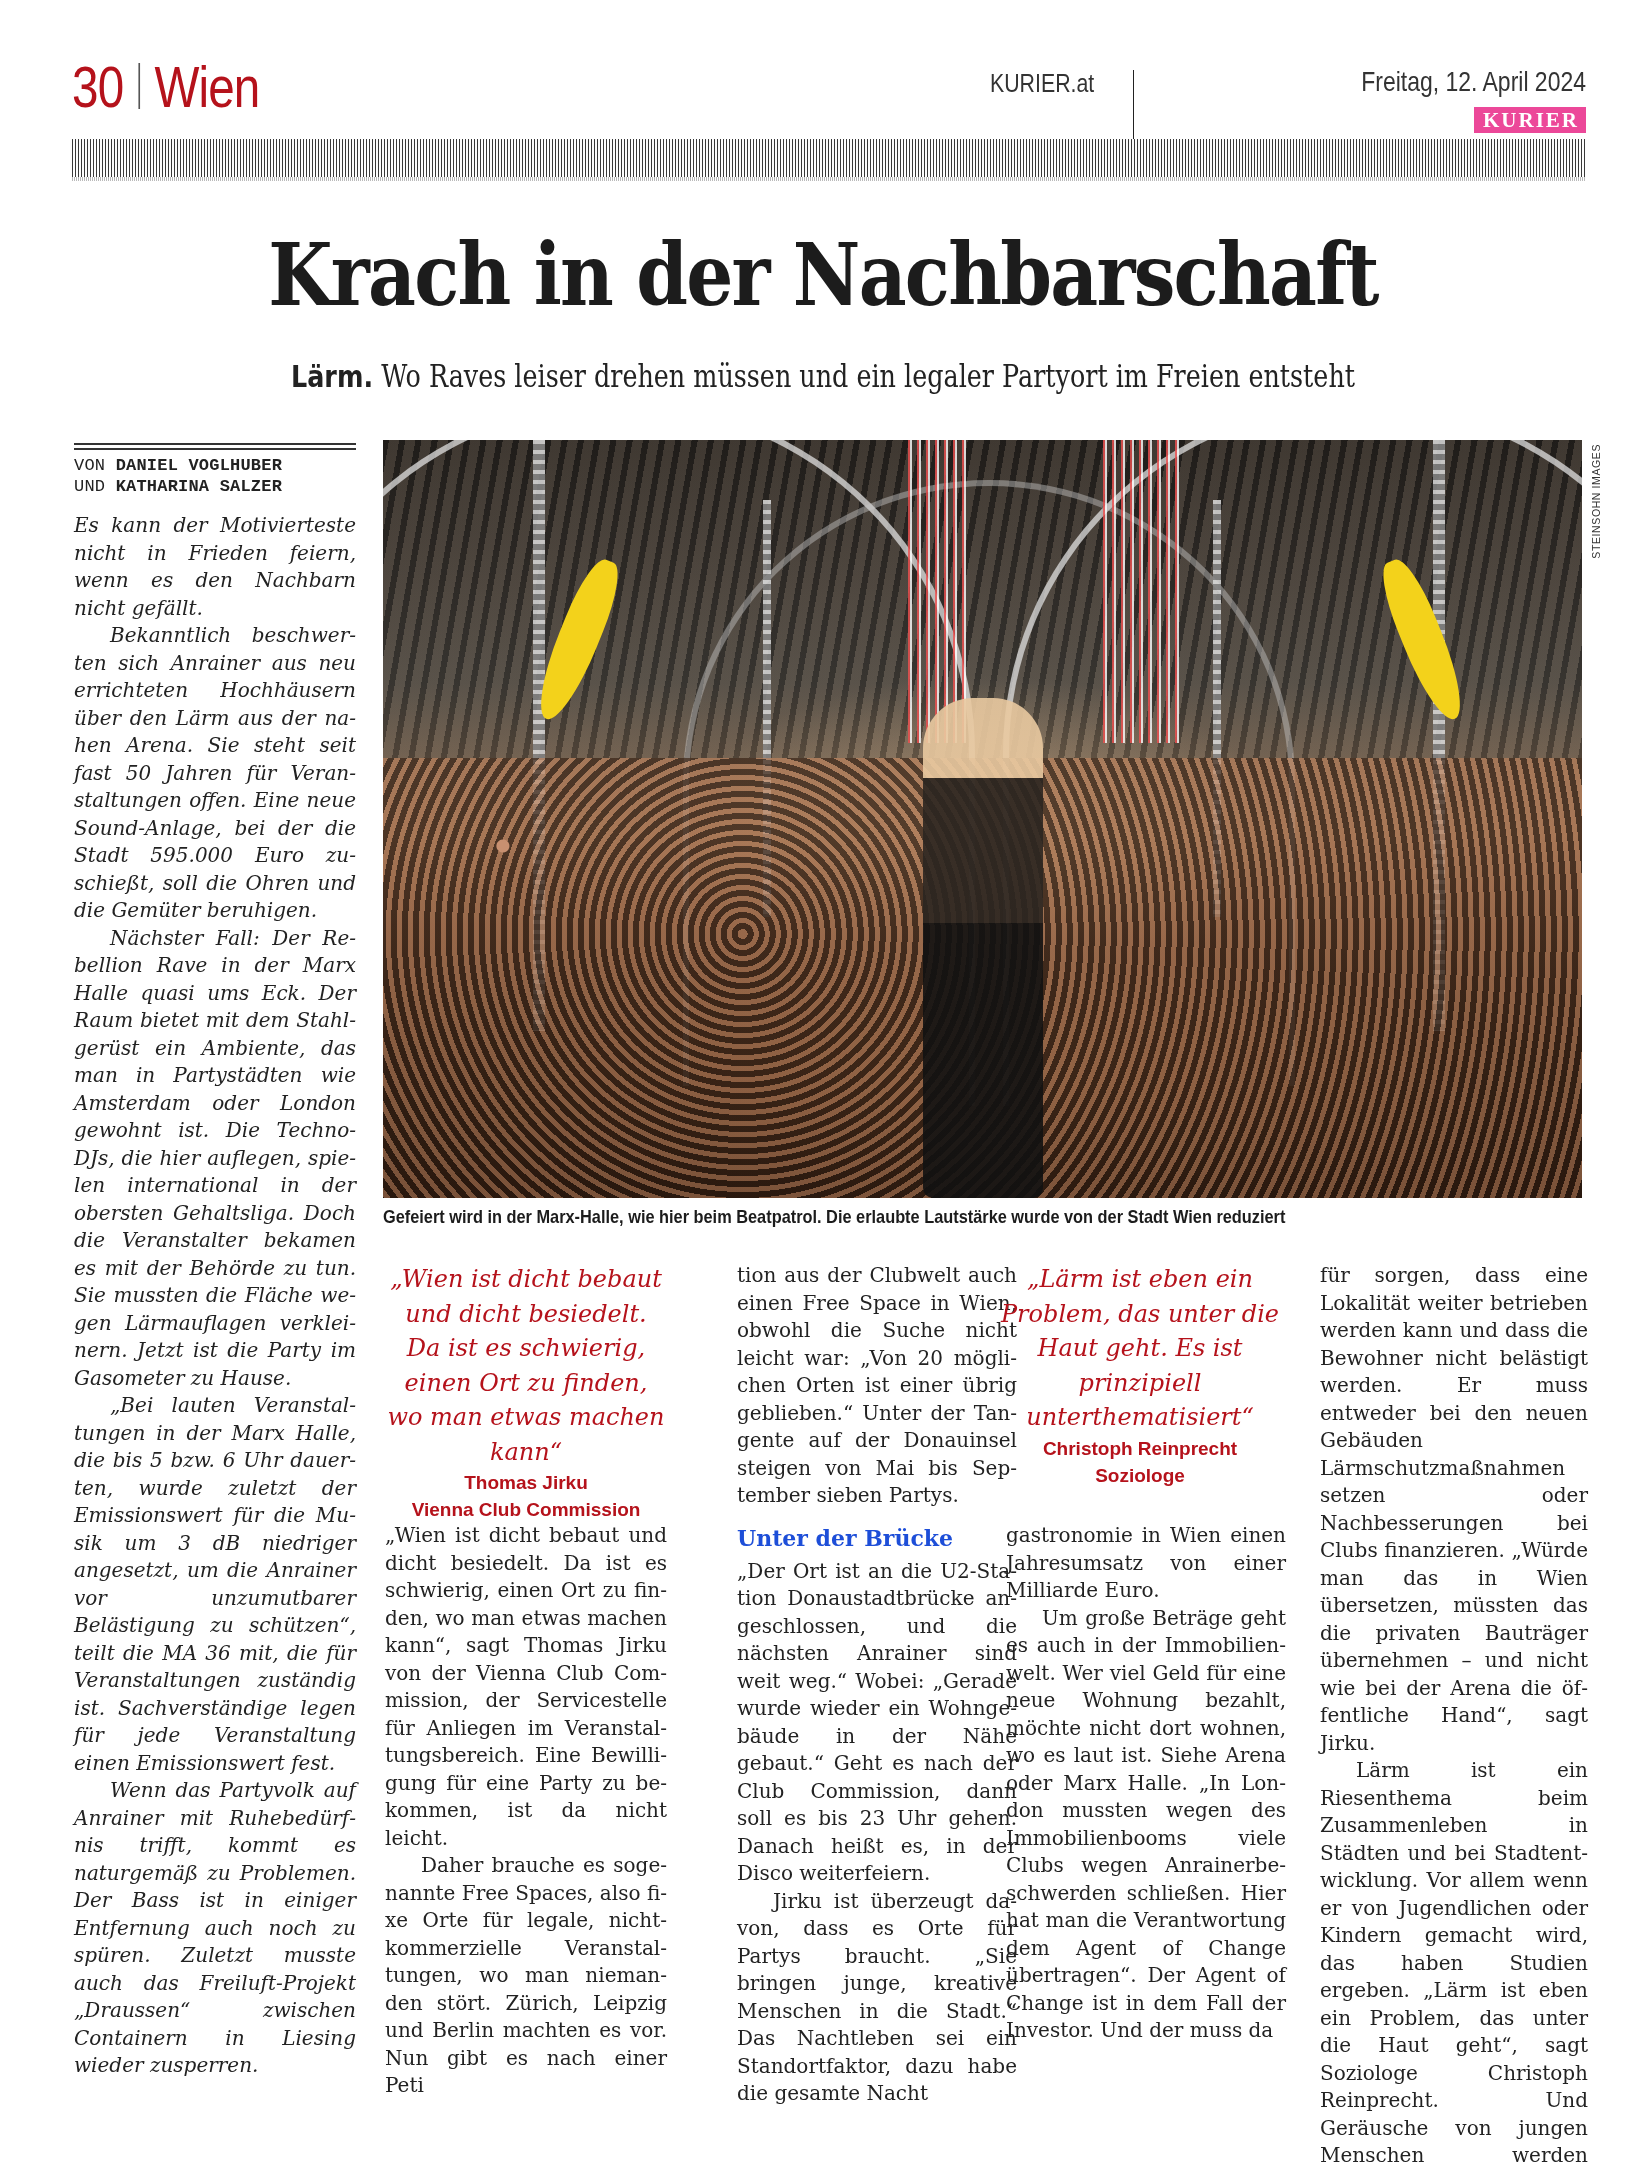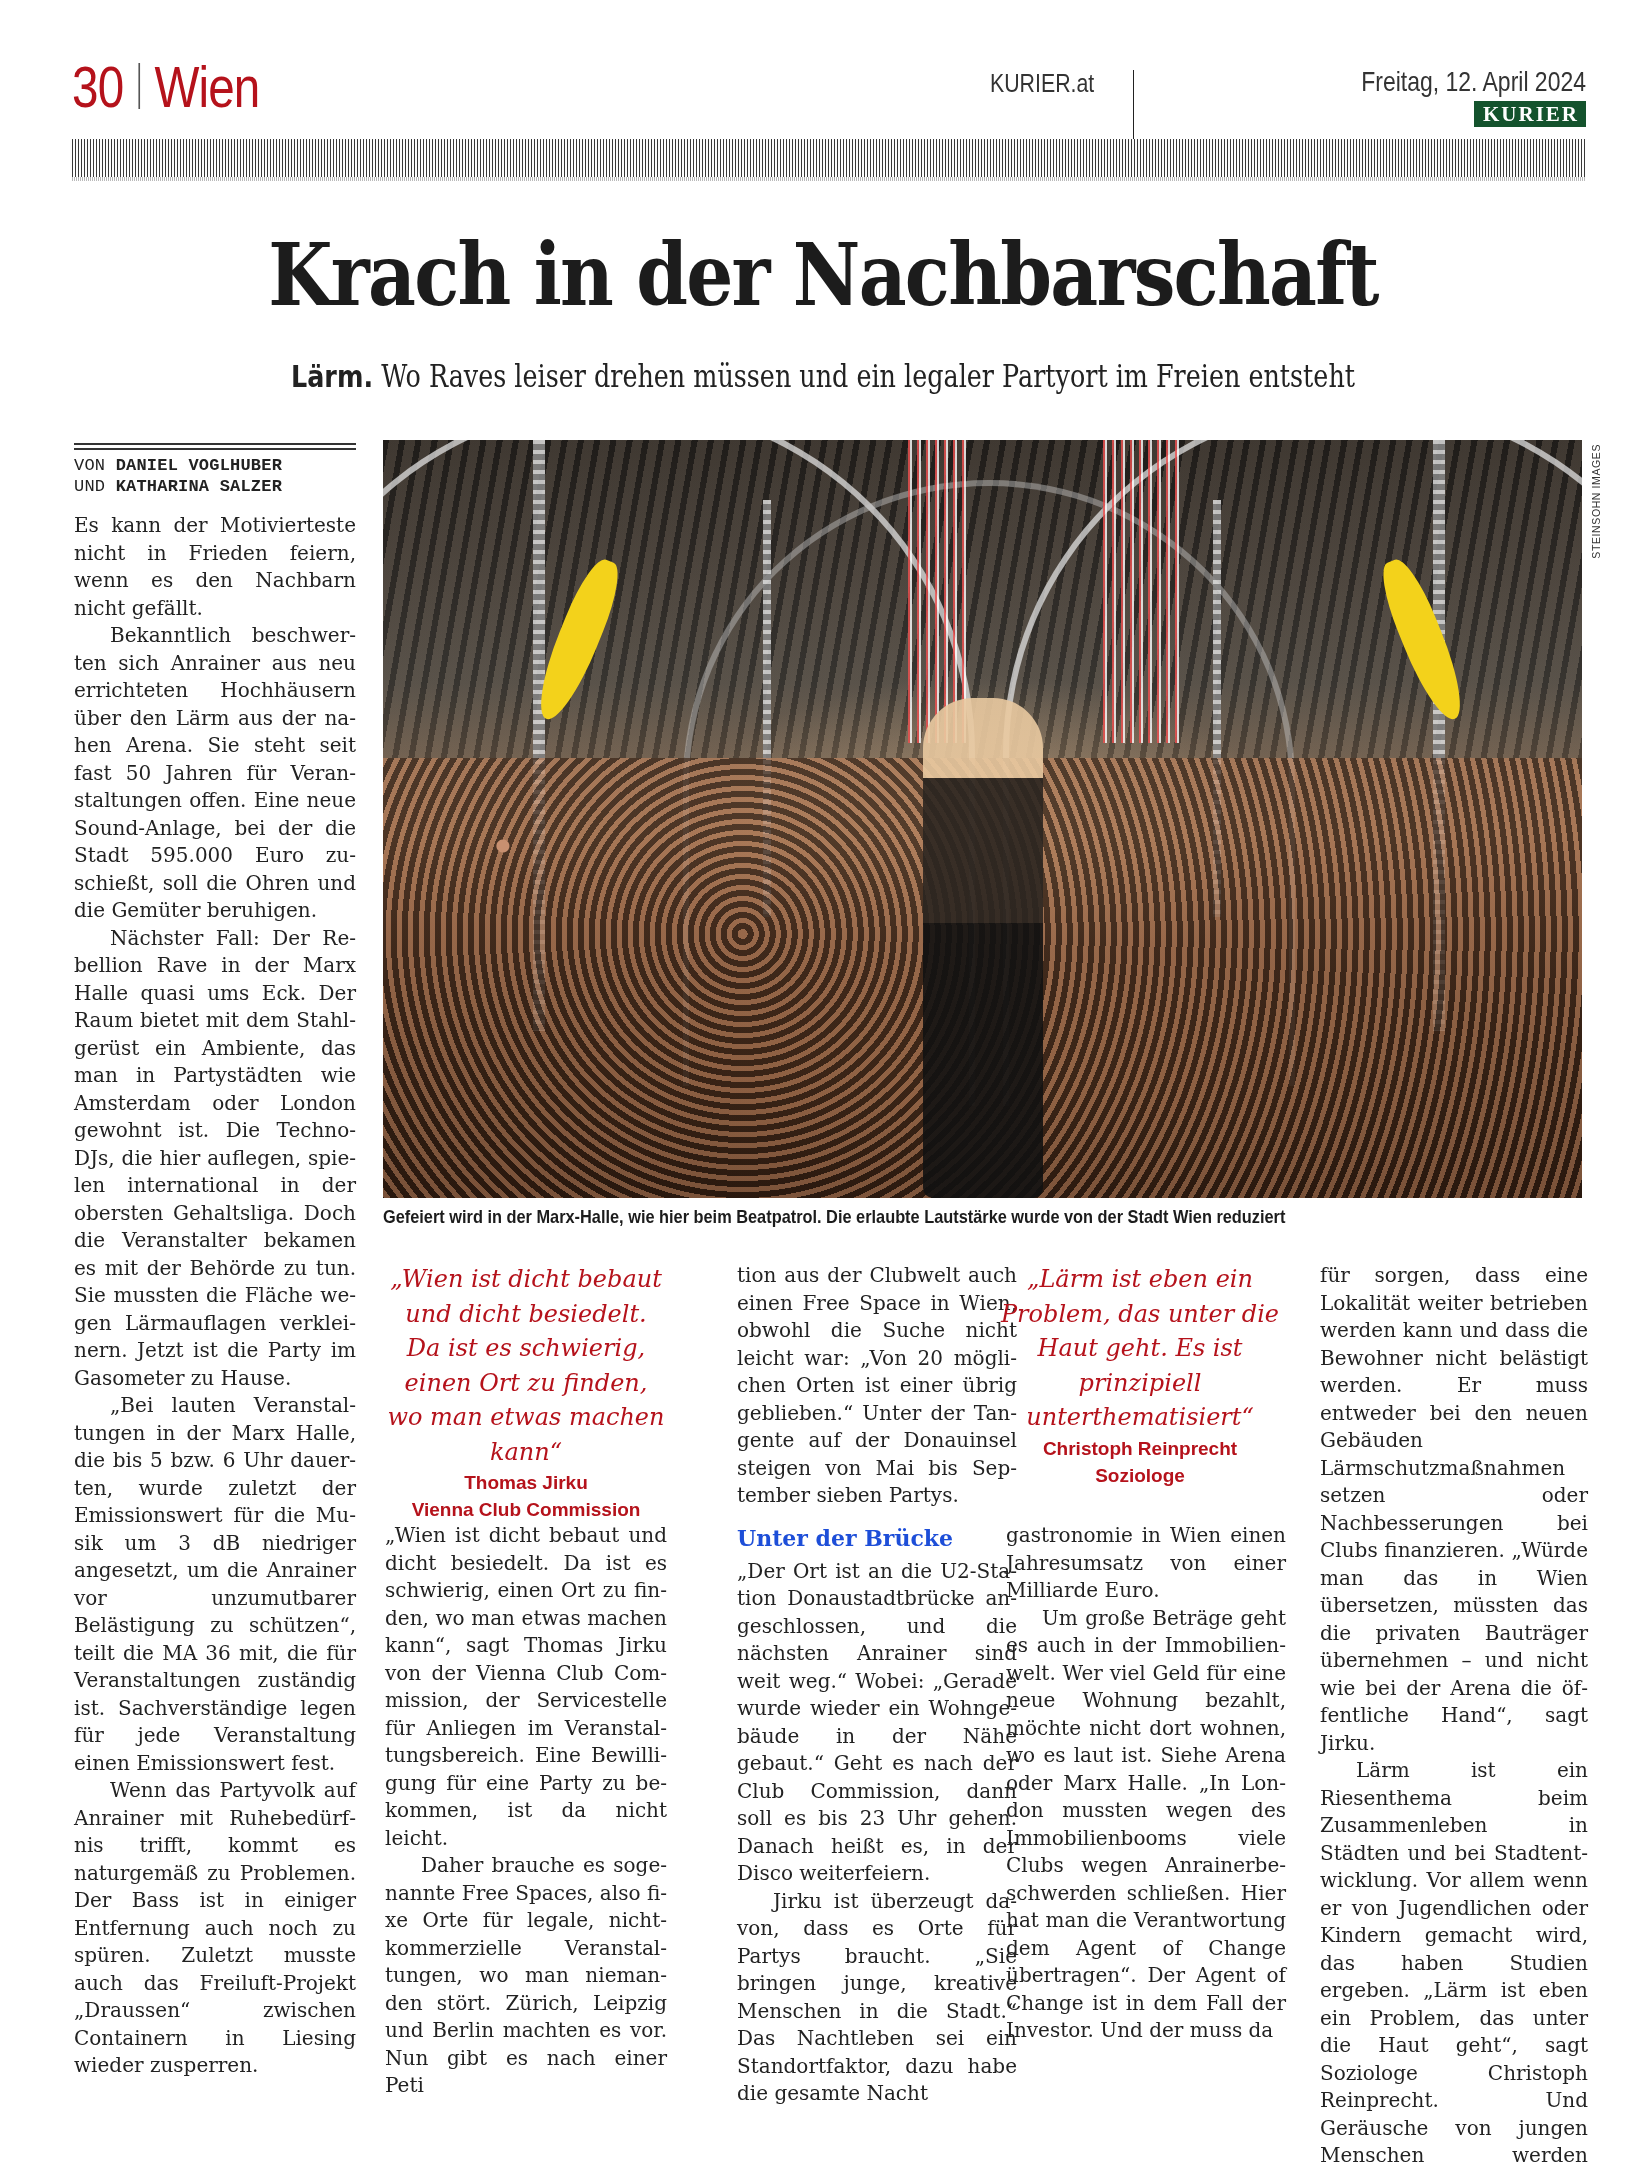--- a/index.html
+++ b/index.html
@@ -5,42 +5,42 @@
   html, body { margin: 0; padding: 0; background: #fff; }
   body { width: 1646px; height: 2169px; position: relative; overflow: hidden; color: #1c1c1c; }
   .abs { position: absolute; }
 
   
   .page-num { left: 72px; top: 58px; font-size: 58px; color: #b5121b; font-family: "Liberation Sans", sans-serif; letter-spacing: -1px; line-height: 1; transform: scaleX(0.82); transform-origin: left top; white-space: nowrap; }
   .page-num .sep { display: inline-block; width: 2px; height: 46px; background: #555; margin: 0 18px 0 18px; vertical-align: -2px; }
   .site-url { left: 990px; top: 68px; font-size: 26px; color: #333; font-family: "Liberation Sans", sans-serif; transform: scaleX(0.82); transform-origin: left top; white-space: nowrap; }
   .vline { left: 1133px; top: 70px; width: 1px; height: 70px; background: #222; }
   .date { right: 60px; top: 66px; font-size: 28px; color: #333; font-family: "Liberation Sans", sans-serif; transform: scaleX(0.82); transform-origin: right top; white-space: nowrap; }
-  .brand { right: 60px; top: 101px; background: #14532d; color: #fff; font-family: "Liberation Serif", serif; font-weight: bold; font-size: 21px; letter-spacing: 2px; padding: 1px 7px 1px 9px; line-height: 24px; }
+  .brand { right: 60px; top: 107px; background: #ec4899; color: #fff; font-family: "Liberation Serif", serif; font-weight: bold; font-size: 21px; letter-spacing: 2px; padding: 1px 7px 1px 9px; line-height: 24px; }
   .stripes { left: 72px; top: 139px; width: 1514px; height: 38px;
     background: repeating-linear-gradient(90deg, #3a3a3a 0px, #3a3a3a 1px, #fff 1px, #fff 3px); }
   .stripes-base { left: 72px; top: 177px; width: 1514px; height: 4px;
     background: repeating-linear-gradient(90deg, #bbb 0px, #bbb 1px, #fff 1px, #fff 2px); }
 
   
   .headline { left: 0; width: 1646px; top: 232px; text-align: center; font-family: "DejaVu Serif", serif; font-weight: bold; font-size: 86px; line-height: 1; letter-spacing: -2px; color: #1c1c1c; transform: scaleX(0.86); transform-origin: center top; }
   .subhead { left: 0; width: 1646px; top: 358px; text-align: center; font-family: "DejaVu Serif", serif; font-size: 31px; line-height: 1.2; color: #222; transform: scaleX(0.82); transform-origin: center top; white-space: nowrap; }
   .subhead .kicker { font-family: "DejaVu Sans", sans-serif; font-weight: bold; }
 
   
   .byline-rule { left: 74px; width: 282px; top: 443px; height: 1px; border-top: 2px solid #333; border-bottom: 2px solid #333; height: 3px; }
   .byline { left: 74px; top: 455px; width: 290px; font-family: Liberation Mono, monospace; font-size: 17px; line-height: 21px; color: #222; letter-spacing: 0.2px; }
   .byline b { font-weight: bold; }
 
   
   .col { font-family: "DejaVu Serif", serif; font-size: 20px; line-height: 27.5px; color: #222; text-align: justify; hyphens: manual; }
   .col p { margin: 0; text-indent: 0; }
   .col p.ind { text-indent: 36px; }
   .col h3 { margin: 14px 0 6px 0; font-family: "DejaVu Serif", serif; font-weight: bold; font-size: 22px; line-height: 28px; color: #1d4ed8; text-align: left; }
-  .col1 { left: 74px; top: 512px; width: 282px; }
+  .col1 { left: 74px; top: 512px; width: 282px; font-style: italic; }
   .col2 { left: 385px; top: 1522px; width: 282px; }
   .col3 { left: 693px; top: 1262px; width: 280px; margin-left: 44px; }
   .col4 { left: 1006px; top: 1522px; width: 280px; }
   .col5 { left: 1320px; top: 1262px; width: 268px; }
 
   
   .photo { left: 383px; top: 440px; width: 1199px; height: 758px; overflow: hidden;
     background:
       radial-gradient(ellipse 36% 30% at 50% 52%, rgba(255,220,170,0.35), transparent 70%),
       radial-gradient(ellipse 60% 25% at 50% 85%, rgba(210,140,90,0.55), transparent 75%),

